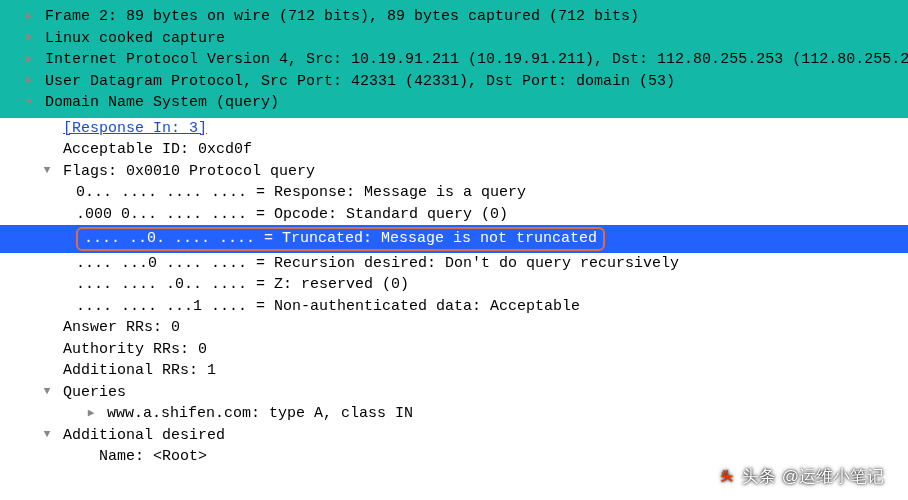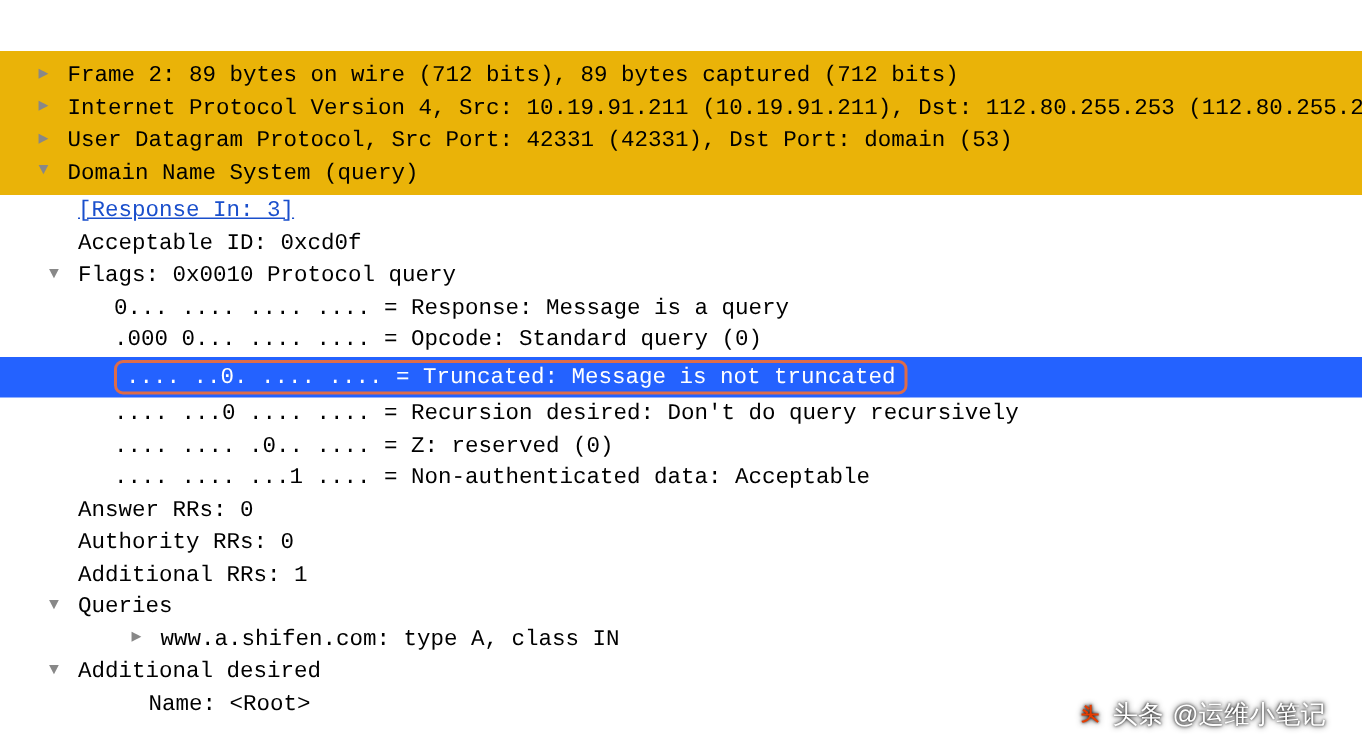--- a/index.html
+++ b/index.html
@@ -8,41 +8,40 @@
       font-size: 15px;
       line-height: 1.3;
       color: #000;
       background: #fff;
       width: 908px;
       height: 500px;
       overflow: hidden;
       position: relative;
     }
     .header-section {
-      background: #eab308;
+      background: #14b8a6;
       padding: 6px 0 4px 0;
-      margin-top: 34px;
     }
     .row {
       white-space: nowrap;
       padding: 1px 0;
     }
     .expander {
       display: inline-block;
       width: 14px;
       color: #888;
       font-size: 11px;
       cursor: pointer;
       vertical-align: middle;
       text-align: center;
     }
     .expander.collapsed::before { content: "▶"; }
     .expander.expanded::before { content: "▼"; }
     .indent-0 { padding-left: 22px; }
-    .indent-1 { padding-left: 29px; }
+    .indent-1 { padding-left: 40px; }
     .indent-2 { padding-left: 84px; }
     .indent-3 { padding-left: 76px; }
     .link-text {
       color: #1a4fcc;
       text-decoration: underline;
       cursor: pointer;
     }
     .selected-row {
       background: #2462ff;
       color: #fff;
@@ -81,20 +80,24 @@
       font-family: sans-serif;
     }
   </style>
 </head>
 <body>
 
 <div class="header-section">
   <div class="row indent-0">
     <span class="expander collapsed"></span>
     <span>Frame 2: 89 bytes on wire (712 bits), 89 bytes captured (712 bits)</span>
+  </div>
+  <div class="row indent-0">
+    <span class="expander collapsed"></span>
+    <span>Linux cooked capture</span>
   </div>
   <div class="row indent-0">
     <span class="expander collapsed"></span>
     <span>Internet Protocol Version 4, Src: 10.19.91.211 (10.19.91.211), Dst: 112.80.255.253 (112.80.255.253)</span>
   </div>
   <div class="row indent-0">
     <span class="expander collapsed"></span>
     <span>User Datagram Protocol, Src Port: 42331 (42331), Dst Port: domain (53)</span>
   </div>
   <div class="row indent-0">

